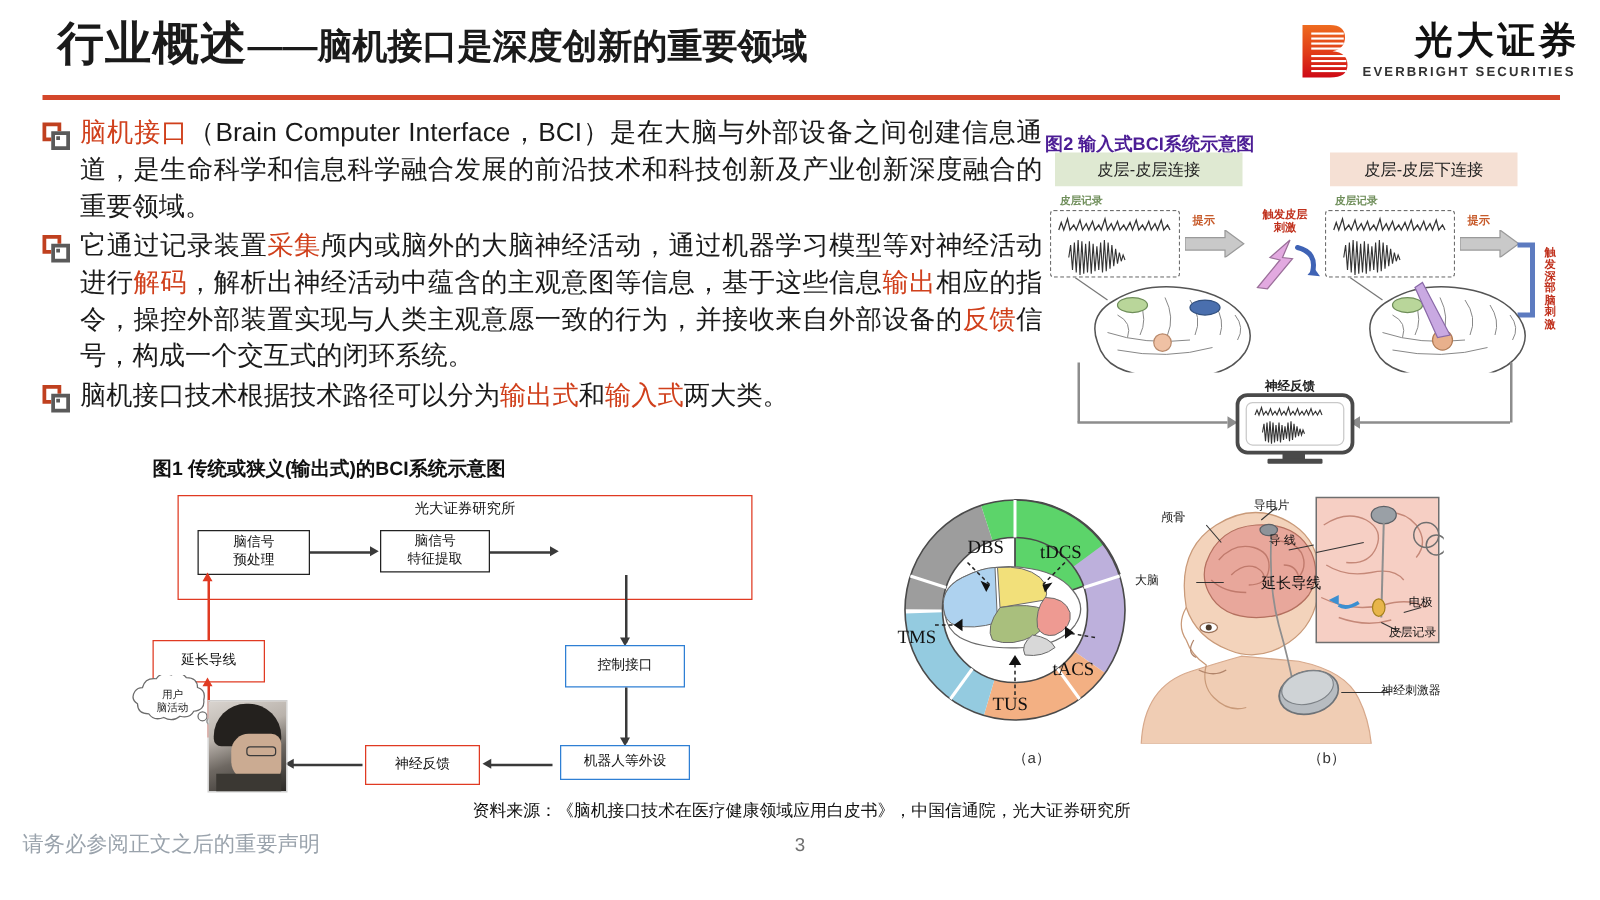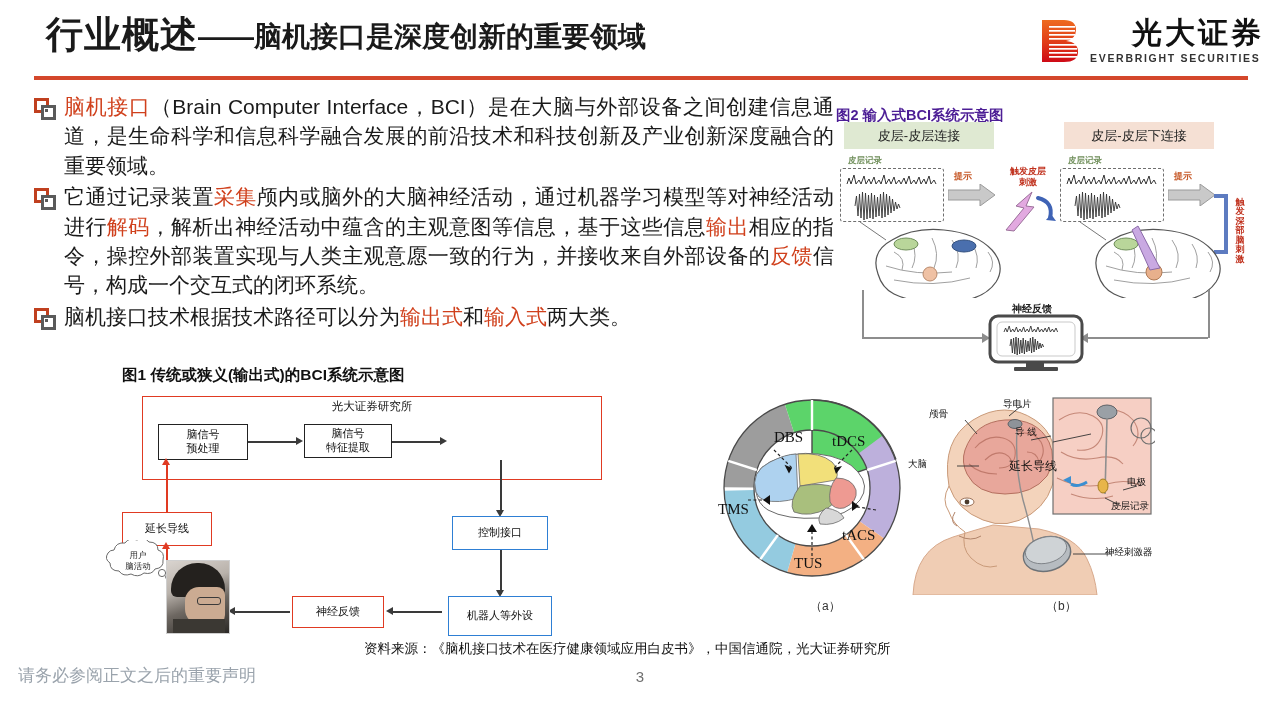--- a/index.html
+++ b/index.html
@@ -77,21 +77,21 @@
   .gline{position:absolute;background:#8d8d8d;}
 
   
   .fig3{position:absolute;left:712px;top:388px;width:220px;height:205px;}
   .fig-lab{position:absolute;font-size:12px;color:#333;}
 
   
   .fig4{position:absolute;left:905px;top:390px;width:250px;height:205px;}
 
   
-  .source{position:absolute;left:364px;top:640px;font-size:13.5px;color:#111;white-space:nowrap;}
+  .source{position:absolute;left:378px;top:640px;font-size:13.5px;color:#111;white-space:nowrap;}
   .footer-note{position:absolute;left:18px;top:664px;font-size:17px;color:#9aa3ac;}
   .pageno{position:absolute;left:0;top:668px;width:1280px;text-align:center;font-size:15px;color:#6f6f6f;}
 </style>
 </head>
 <body>
 
 <div class="slide">
 
   <div class="title-wrap">
     <span class="title-main">行业概述</span>
@@ -171,21 +171,21 @@
     <div class="arrowhead ah-r" style="left:340px;top:45px;"></div>
 
     <div class="ln" style="left:400px;top:68px;width:1.6px;height:54px;"></div>
     <div class="arrowhead ah-d" style="left:396px;top:118px;"></div>
 
     <div class="box b" style="left:352px;top:124px;width:96px;height:34px;">控制接口</div>
 
     <div class="ln" style="left:400px;top:158px;width:1.6px;height:44px;"></div>
     <div class="arrowhead ah-d" style="left:396px;top:198px;"></div>
 
-    <div class="box b" style="left:348px;top:204px;width:104px;height:40px;">机器人等外设</div>
+    <div class="box b" style="left:348px;top:204px;width:104px;height:28px;">机器人等外设</div>
 
     <div class="box r" style="left:192px;top:204px;width:92px;height:32px;">神经反馈</div>
 
     <div class="ln" style="left:292px;top:219px;width:50px;height:1.6px;"></div>
     <div class="arrowhead ah-l" style="left:286px;top:215px;"></div>
 
     <div class="ln" style="left:134px;top:219px;width:56px;height:1.6px;"></div>
     <div class="arrowhead ah-l" style="left:128px;top:215px;"></div>
 
     <div class="box r" style="left:22px;top:120px;width:90px;height:34px;">延长导线</div>

